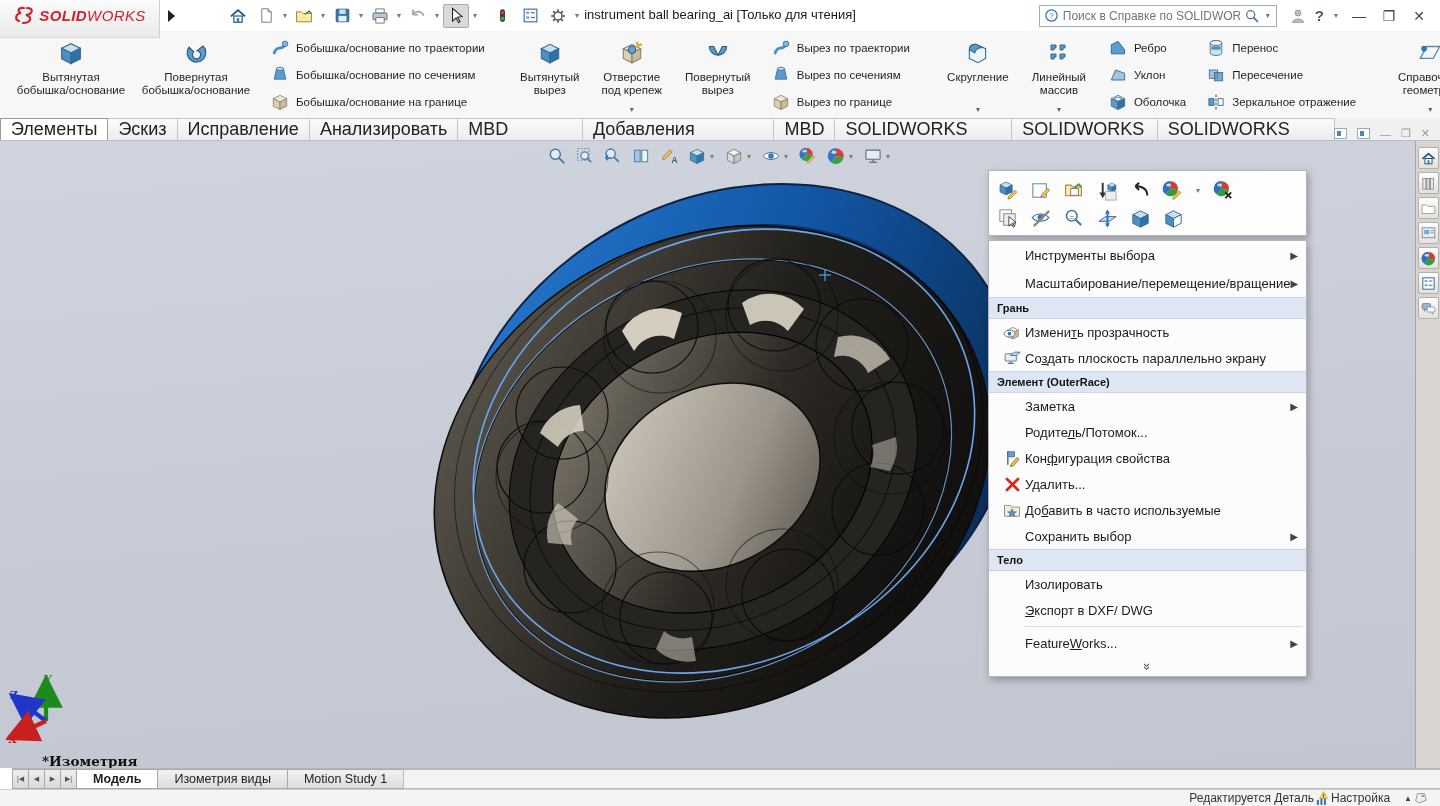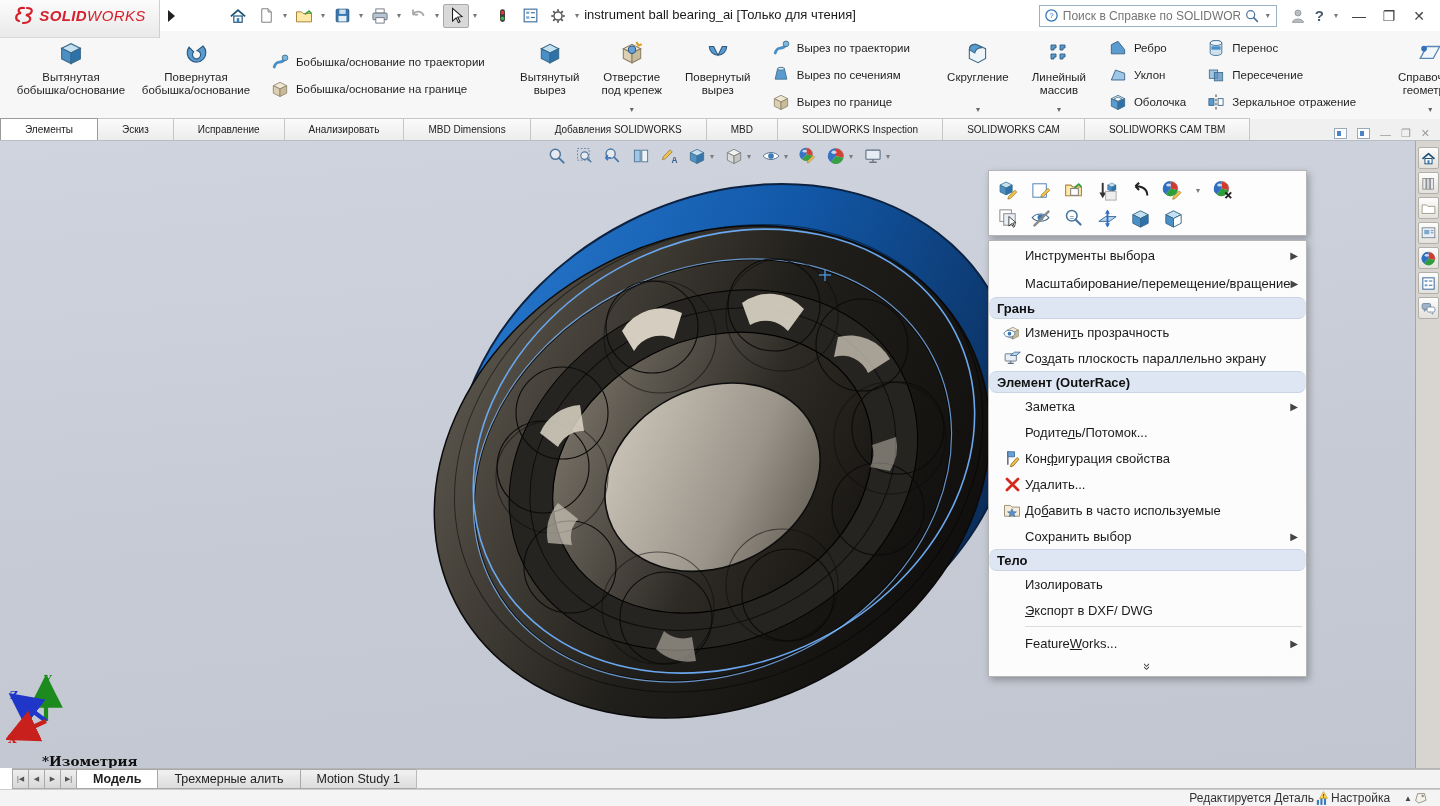--- a/index.html
+++ b/index.html
@@ -39,21 +39,21 @@
   .bigbtn .bico { height:30px; display:flex; align-items:center; }
   .bigbtn .blab { font-size:11.5px; color:#1f1f1f; text-align:center; line-height:13px; margin-top:3px; }
   .bigbtn .bdd { font-size:8px; color:#666; margin-top:auto; line-height:10px; }
   .stack { display:flex; flex-direction:column; justify-content:center; gap:3px; padding:0 4px; }
   .sbtn { display:flex; align-items:center; gap:6px; height:24px; padding:0 6px; border-radius:2px; }
   .sbtn .slab { font-size:11.5px; color:#1f1f1f; white-space:nowrap; }
 
   
   #cmdtabs { position:absolute; left:0; top:119px; width:1440px; height:22px; background:#f0f0f0;
              border-bottom:1px solid #b9bdc6; display:flex; align-items:flex-end; }
-  .ctab { height:22px; line-height:21px; padding:0 24px; font-size:10px; color:#222;
+  .ctab { height:22px; line-height:21px; padding:0 10px; font-size:18px; color:#222;
           background:linear-gradient(#fbfbfb,#ececec); border:1px solid #c6c6c6; border-bottom:none; margin-right:-1px; }
   .ctab.active { background:#ffffff; border-color:#9b9b9b; font-weight:normal; position:relative; z-index:2; }
   .tabctrl { margin-left:auto; display:flex; align-items:center; gap:10px; padding-right:10px; color:#9a9a9a; font-size:11px; }
   .tabctrl .ico { width:13px; height:11px; border:1px solid #9ab; background:#fff; position:relative; }
   .tabctrl .ico::after{ content:""; position:absolute; left:2px; top:2px; width:4px; height:5px; background:#4a84c4; }
 
   
   #viewport { position:absolute; left:0; top:141px; width:1415px; height:627px;
               background:linear-gradient(175deg,#d0d4de 0%, #c7cbd5 55%, #c2c6d0 100%); overflow:hidden; }
   #taskpane { position:absolute; right:0; top:141px; width:25px; height:627px; background:#d8d5d0;
@@ -75,21 +75,21 @@
             border:1px solid #b5b5b5; box-shadow:2px 3px 7px rgba(0,0,0,.28); padding:5px 8px; z-index:10; }
   .ctxrow { display:flex; align-items:center; gap:10px; height:28px; }
   #ctxmenu { position:absolute; left:988px; top:99px; width:319px; background:#fcfcfc;
              border:1px solid #b5b5b5; box-shadow:2px 3px 7px rgba(0,0,0,.28); z-index:10; padding-bottom:2px; }
   .mi { display:flex; align-items:center; height:26px; padding:0 8px 0 10px; font-size:13px; color:#1b1b1b; position:relative; }
   .mi .gut { width:26px; display:flex; align-items:center; justify-content:center; flex:none; }
   .mi .mtxt { white-space:nowrap; }
   .mi .key { text-decoration:underline; }
   .mi .sub { margin-left:auto; color:#444; font-size:10px; }
   .mhead { height:22px; line-height:21px; background:#dde6f2; border-top:1px solid #c9d4e4;
-           border-bottom:1px solid #c9d4e4; font-weight:bold; font-size:13px; color:#111; padding:0 8px;border-radius:8px; }
+           border-bottom:1px solid #c9d4e4; font-weight:bold; font-size:11px; color:#111; padding:0 8px; }
   .msep { height:1px; background:#dcdcdc; margin:3px 4px 3px 36px; }
   .mchev { height:18px; display:flex; align-items:center; justify-content:center; color:#333; }
   .mchev span { transform:rotate(90deg); font-size:13px; letter-spacing:-2px; }
 
   
   #bottombar { position:absolute; left:12px; top:768px; width:1440px; height:21px; background:#d2d2d2;
                border-top:1px solid #b5b5b5; display:flex; align-items:stretch; }
   .vcr { width:17px; background:linear-gradient(#efefef,#d8d8d8); border:1px solid #aaa; margin-right:-1px;
          display:flex; align-items:center; justify-content:center; font-size:7px; color:#555; }
   .mtab { padding:0 16px; font-size:12.5px; color:#222; background:linear-gradient(#f2f2f2,#dcdcdc);
@@ -398,20 +398,26 @@
           </svg>
       </div>
       <div class="blab">Повернутая бобышка/основание</div>
     </div>
     <div class="stack">
       <div class="sbtn">
         <svg class="ic" width="20" height="20">
             <use href="#s-sweep"></use>
           </svg>
         <span class="slab">Бобышка/основание по траектории</span>
+      </div>
+      <div class="sbtn">
+        <svg class="ic" width="20" height="20">
+            <use href="#s-loft"></use>
+          </svg>
+        <span class="slab">Бобышка/основание по сечениям</span>
       </div>
       <div class="sbtn">
         <svg class="ic" width="20" height="20">
             <use href="#s-cubebeige"></use>
           </svg>
         <span class="slab">Бобышка/основание на границе</span>
       </div>
     </div>
   </div>
   <div class="rsep"></div>
@@ -918,21 +924,21 @@
       </svg>
     </div>
 </div>
 
 <div id="bottombar">
   <div class="vcr">|◀</div>
   <div class="vcr">◀</div>
   <div class="vcr">▶</div>
   <div class="vcr">▶|</div>
   <div class="mtab active">Модель</div>
-  <div class="mtab">Трехмерные алить</div>
+  <div class="mtab">Изометрия виды</div>
   <div class="mtab">Motion Study 1</div>
   <div id="bottom-rest"></div>
 </div>
 
 <div id="statusbar">
   <div class="right">
     <span>Редактируется Деталь</span>
     <svg class="ic" width="17" height="17" viewBox="0 0 24 24">
       <rect x="4" y="14" width="3" height="7" fill="#3a7ab8"></rect>
         <rect x="9" y="11" width="3" height="10" fill="#3a7ab8"></rect>

